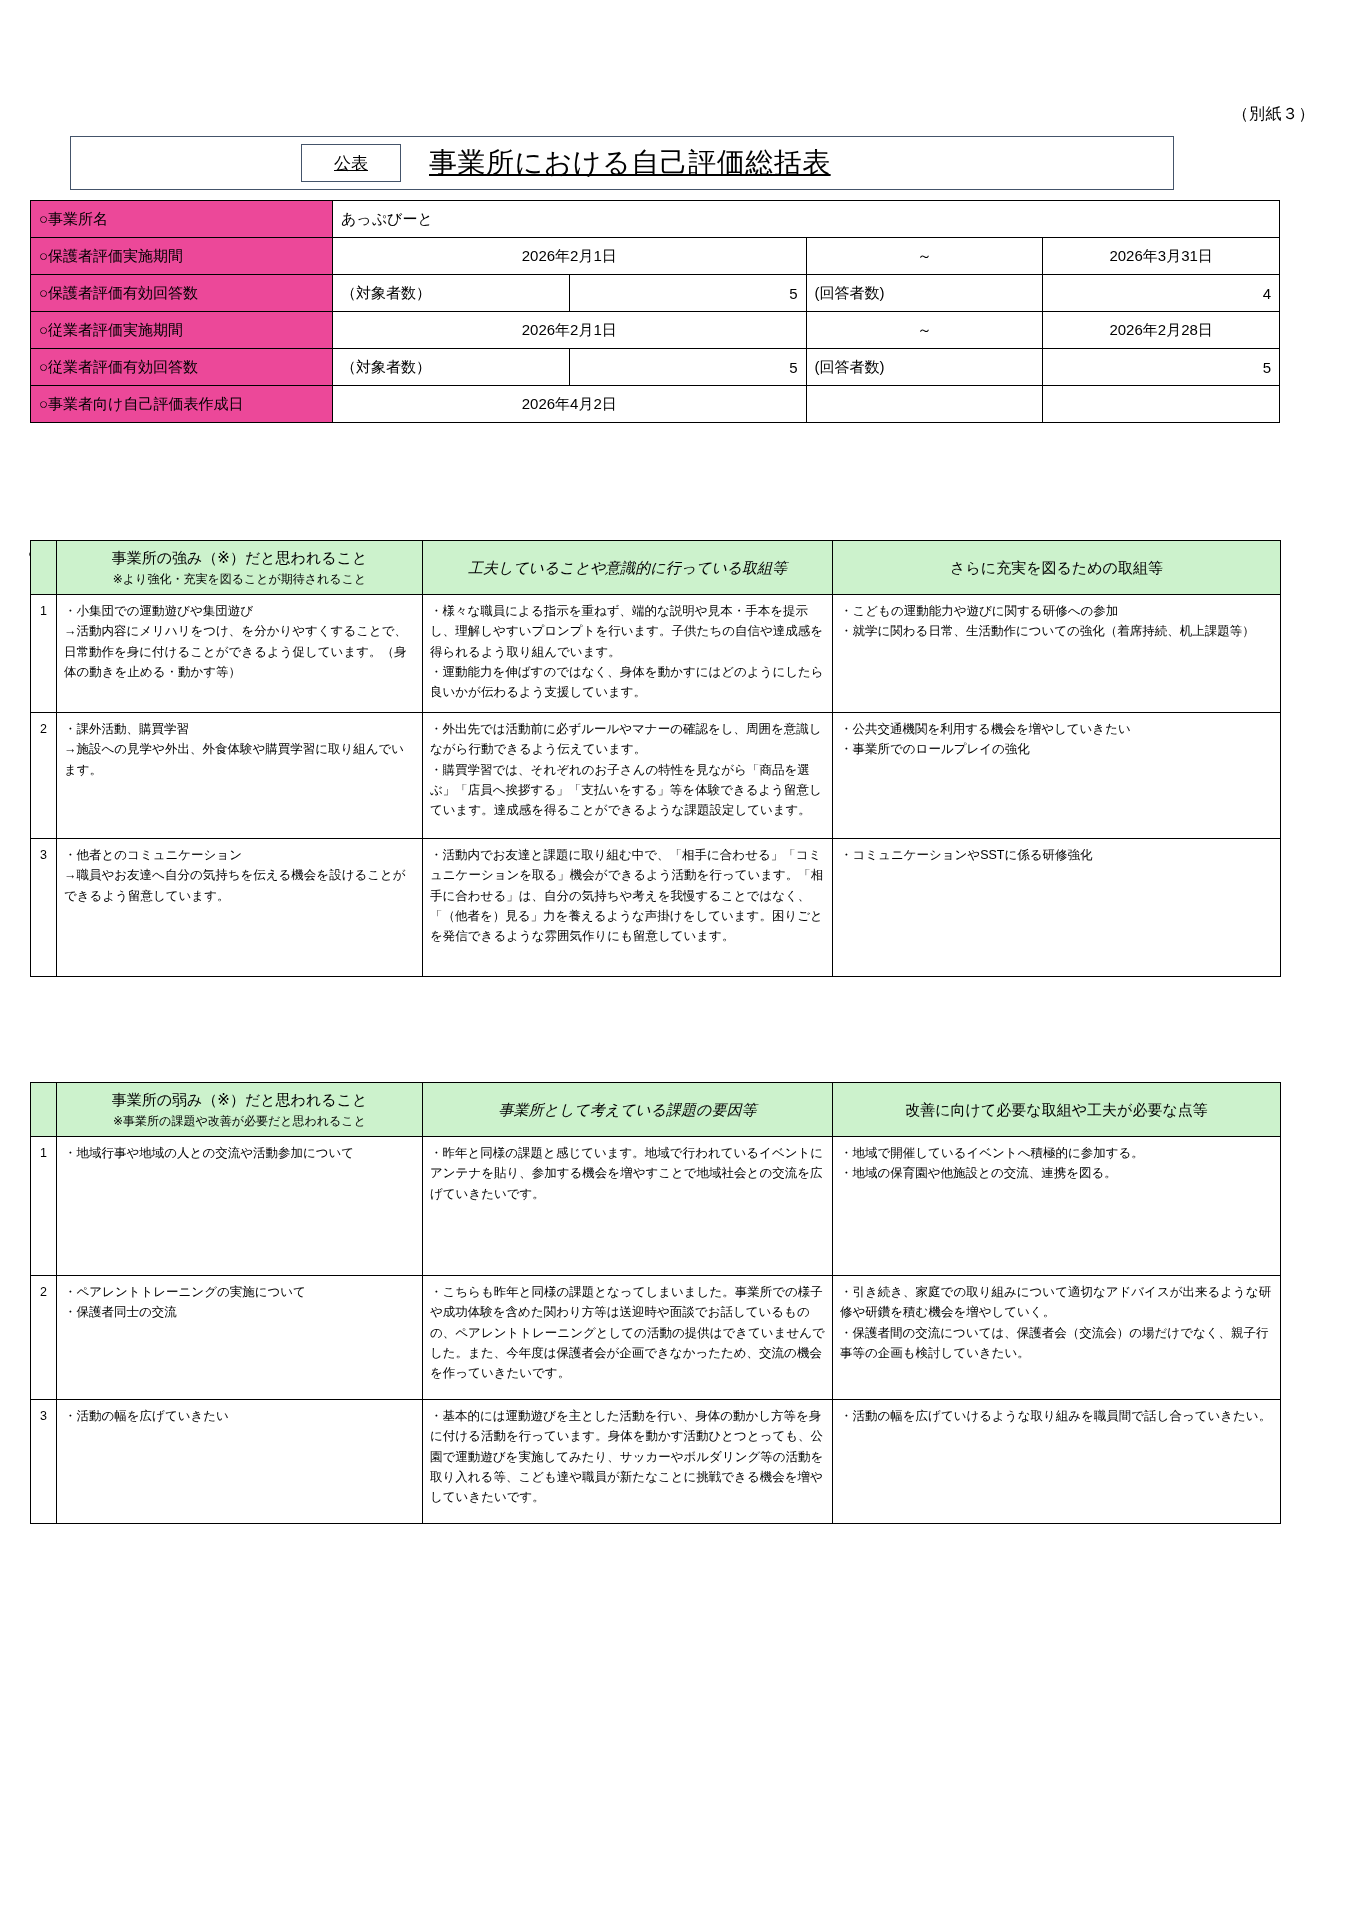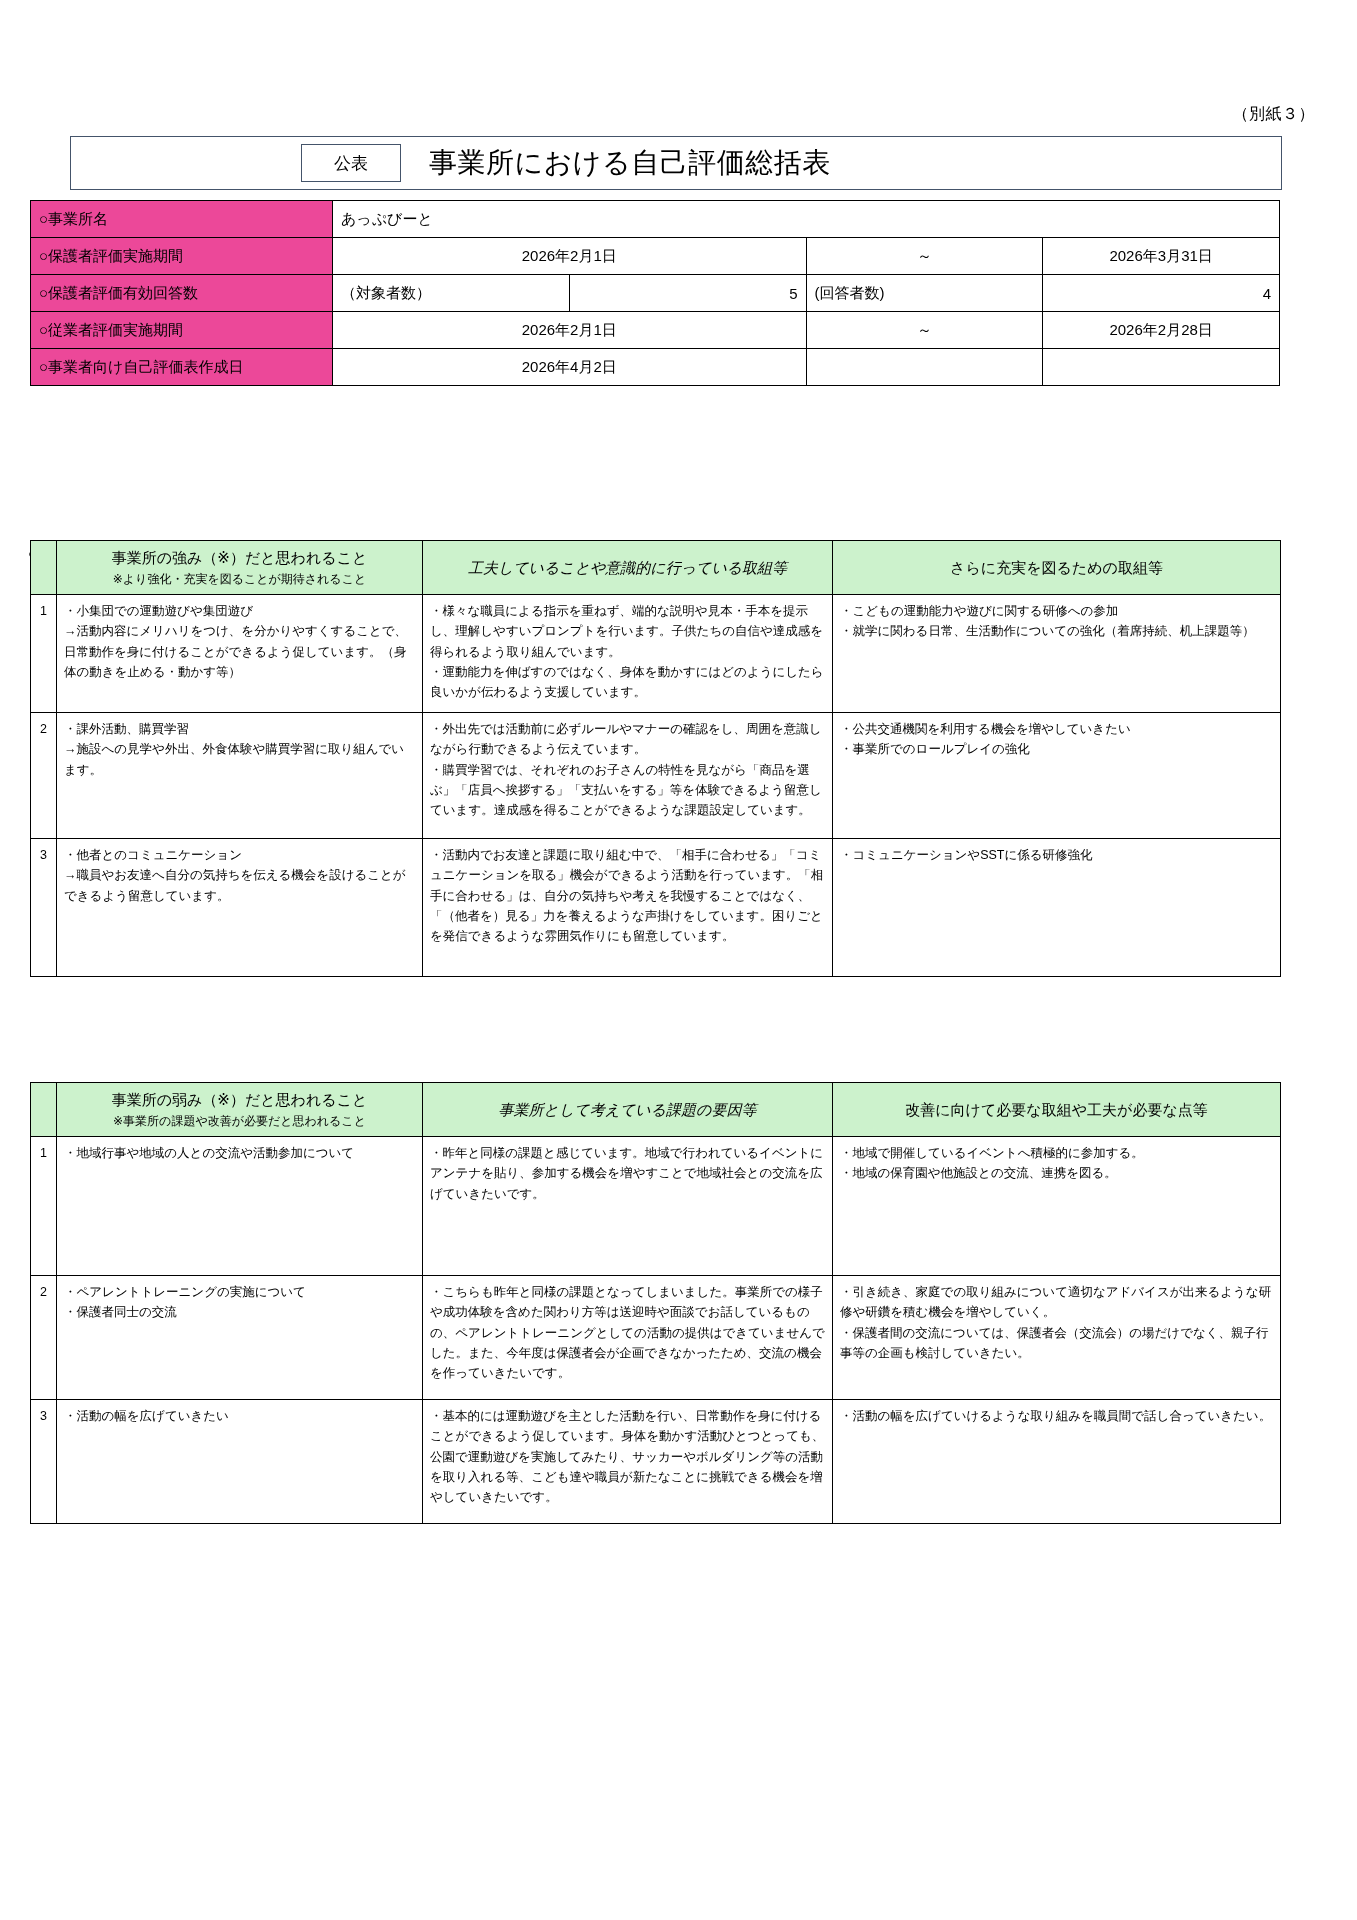--- a/index.html
+++ b/index.html
@@ -32,26 +32,27 @@
     font-size: 16px;
     letter-spacing: 0.5px;
     white-space: nowrap;
   }
 
   
   .title-banner {
     position: absolute;
     top: 136px;
     left: 70px;
-    width: 1212px;
+    width: 1104px;
     height: 54px;
     border: 1px solid #44546a;
     box-sizing: border-box;
     display: flex;
     align-items: center;
+    text-decoration: underline;
   }
   .kouhyou-box {
     width: 100px;
     height: 38px;
     margin-left: 230px;
     border: 1px solid #44546a;
     box-sizing: border-box;
     display: flex;
     align-items: center;
     justify-content: center;
@@ -179,20 +180,27 @@
         <td class="small">(回答者数)</td>
         <td class="rgt">4</td>
       </tr>
       <tr>
         <td class="lbl">○従業者評価実施期間</td>
         <td class="ctr" colspan="2">2026年2月1日</td>
         <td class="tilde">～</td>
         <td class="ctr">2026年2月28日</td>
       </tr>
       <tr>
+        <td class="lbl">○従業者評価有効回答数</td>
+        <td class="small">（対象者数）</td>
+        <td class="rgt">5</td>
+        <td class="small">(回答者数)</td>
+        <td class="rgt">5</td>
+      </tr>
+      <tr>
         <td class="lbl">○事業者向け自己評価表作成日</td>
         <td class="ctr" colspan="2">2026年4月2日</td>
         <td></td>
         <td></td>
       </tr>
     </tbody>
   </table>
 
   <div class="section-head">○ 分析結果</div>
 
@@ -294,21 +302,21 @@
             <p>・引き続き、家庭での取り組みについて適切なアドバイスが出来るような研修や研鑽を積む機会を増やしていく。</p>
             <p>・保護者間の交流については、保護者会（交流会）の場だけでなく、親子行事等の企画も検討していきたい。</p>
           </td>
       </tr>
       <tr style="height:124px">
         <td class="num-cell">3</td>
         <td class="cell-lines">
             <p>・活動の幅を広げていきたい</p>
           </td>
         <td class="cell-lines">
-            <p>・基本的には運動遊びを主とした活動を行い、日常動作を身に付けることができるよう促しています。身体を動かす活動ひとつとっても、公園で運動遊びを実施してみたり、サッカーやボルダリング等の活動を取り入れる等、こども達や職員が新たなことに挑戦できる機会を増やしていきたいです。</p>
+            <p>・基本的には運動遊びを主とした活動を行い、身体の動かし方等を身に付ける活動を行っています。身体を動かす活動ひとつとっても、公園で運動遊びを実施してみたり、サッカーやボルダリング等の活動を取り入れる等、こども達や職員が新たなことに挑戦できる機会を増やしていきたいです。</p>
           </td>
         <td class="cell-lines">
             <p>・活動の幅を広げていけるような取り組みを職員間で話し合っていきたい。</p>
           </td>
       </tr>
     </tbody>
   </table>
 
 </div>
 

